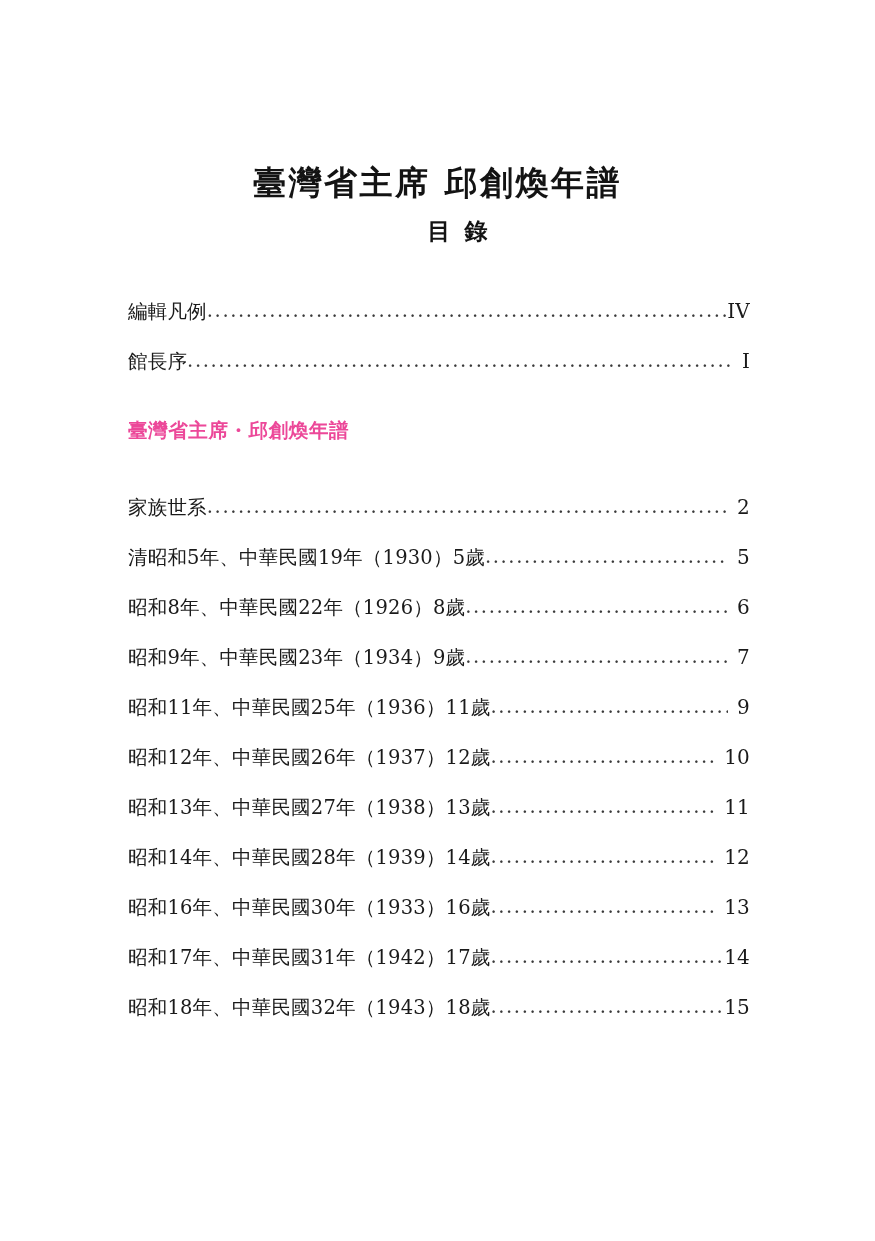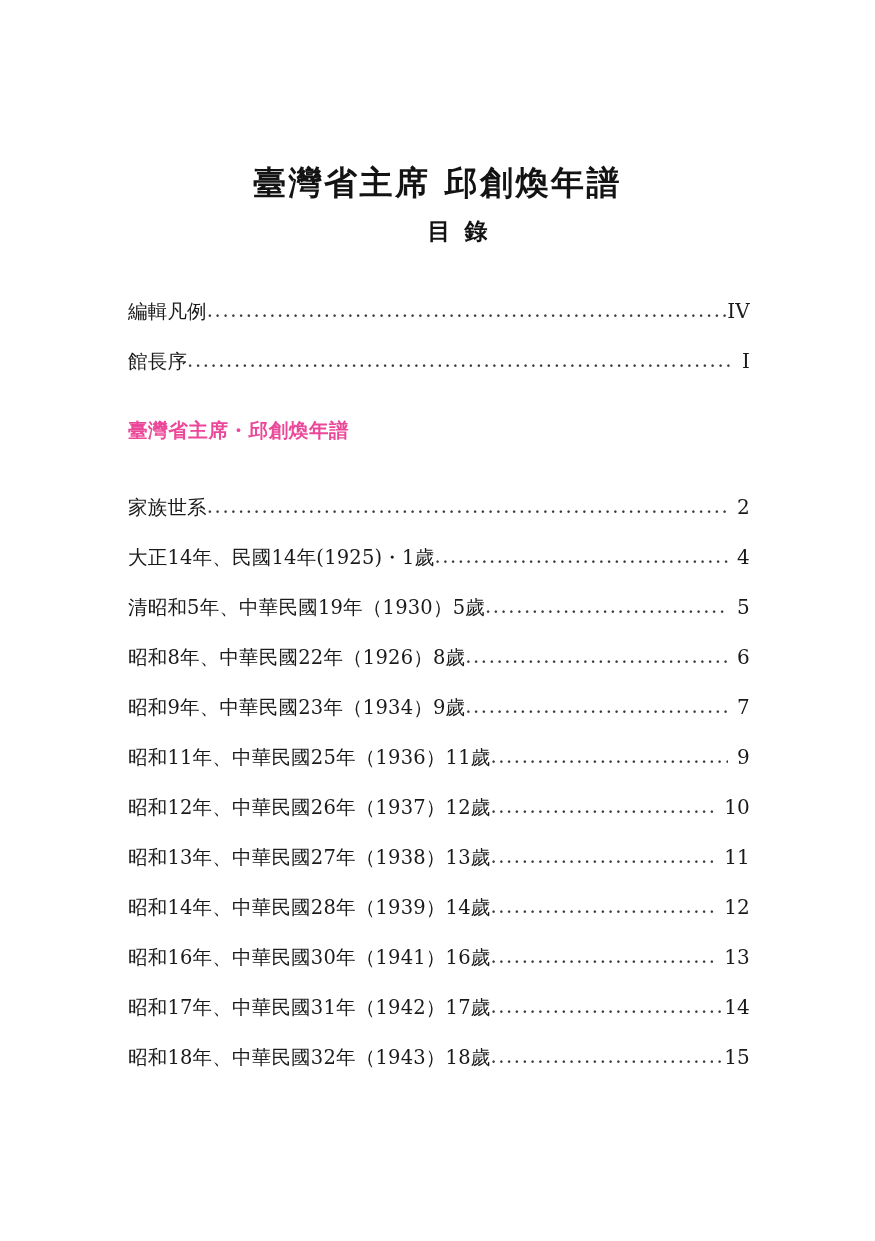--- a/index.html
+++ b/index.html
@@ -142,25 +142,20 @@
     <div class="section-heading">臺灣省主席・邱創煥年譜</div>
 
     <div class="spacer-md"></div>
 
     <div class="toc-row">
       <span class="toc-label">家族世系</span>
       <span class="toc-leader"></span>
       <span class="toc-page gap-wide">2</span>
     </div>
 
-    <div class="toc-row">
-      <span class="toc-label">大正14年、民國14年(1925)・1歲</span>
-      <span class="toc-leader"></span>
-      <span class="toc-page gap-wide">4</span>
-    </div>
 
     <div class="toc-row">
       <span class="toc-label">清昭和5年、中華民國19年（1930）5歲</span>
       <span class="toc-leader"></span>
       <span class="toc-page gap-wide">5</span>
     </div>
 
     <div class="toc-row">
       <span class="toc-label">昭和8年、中華民國22年（1926）8歲</span>
       <span class="toc-leader"></span>
@@ -192,21 +187,21 @@
       <span class="toc-page gap-wide">11</span>
     </div>
 
     <div class="toc-row">
       <span class="toc-label">昭和14年、中華民國28年（1939）14歲</span>
       <span class="toc-leader"></span>
       <span class="toc-page gap-wide">12</span>
     </div>
 
     <div class="toc-row">
-      <span class="toc-label">昭和16年、中華民國30年（1941）16歲</span>
+      <span class="toc-label">昭和16年、中華民國30年（1933）16歲</span>
       <span class="toc-leader"></span>
       <span class="toc-page gap-wide">13</span>
     </div>
 
     <div class="toc-row">
       <span class="toc-label">昭和17年、中華民國31年（1942）17歲</span>
       <span class="toc-leader"></span>
       <span class="toc-page gap-none">14</span>
     </div>
 

